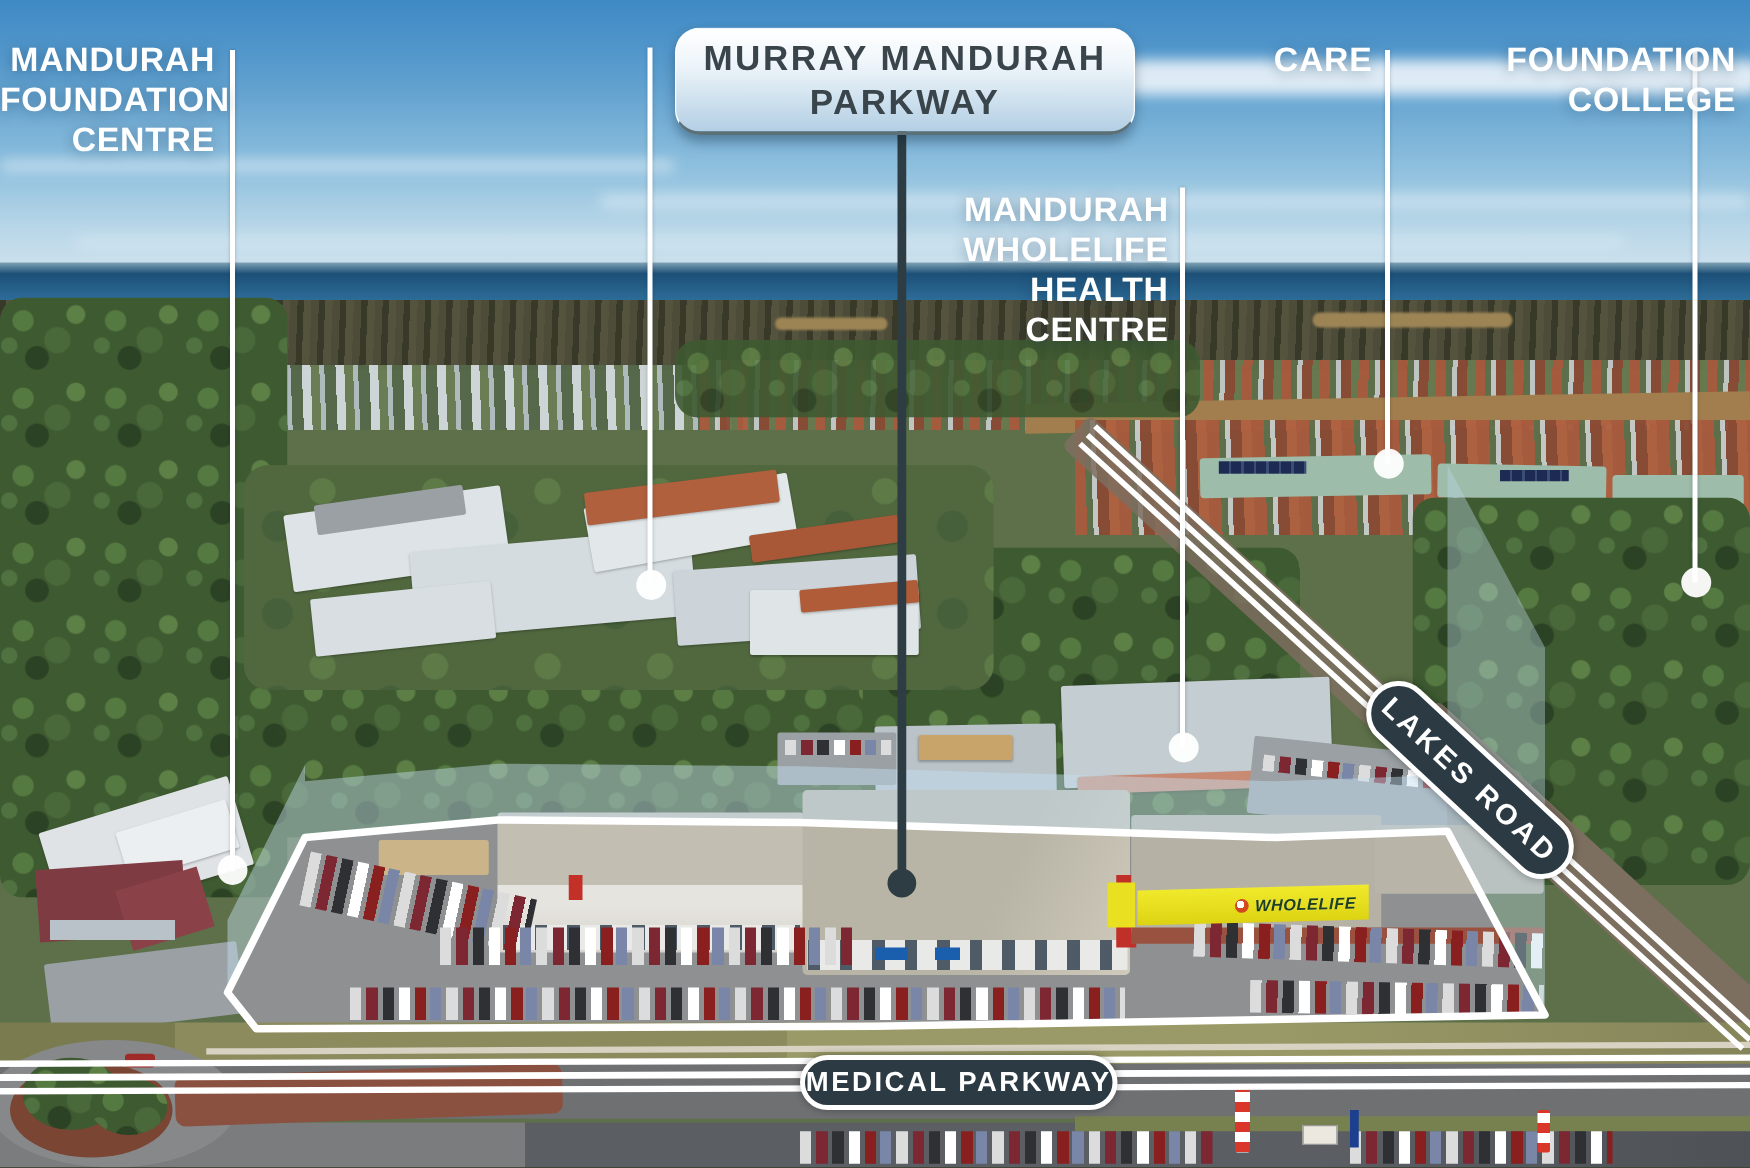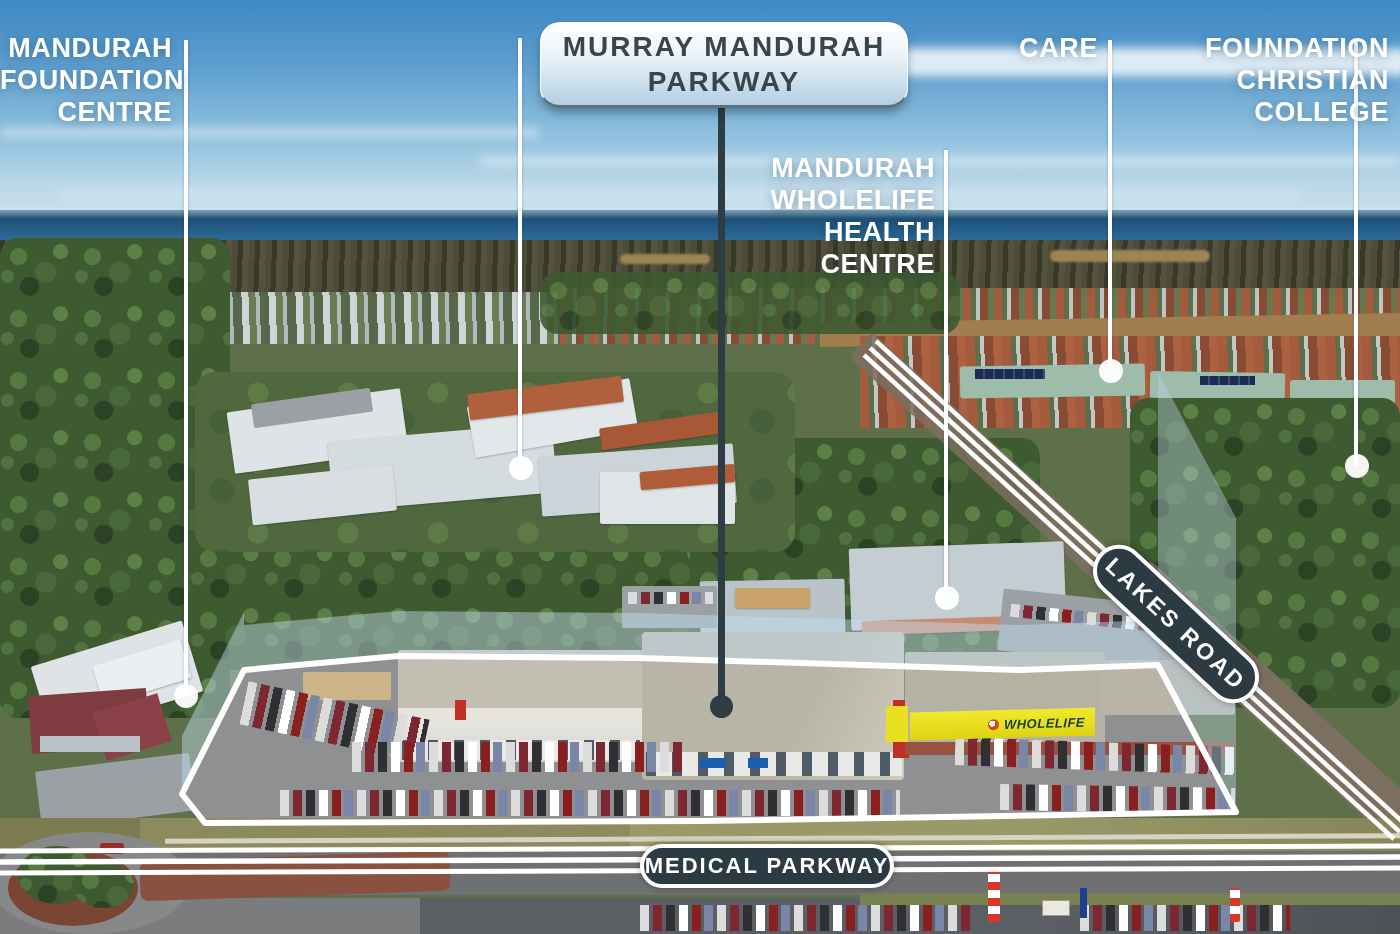--- a/index.html
+++ b/index.html
@@ -244,21 +244,20 @@
   </div>
   <div class="hero-pill">
     <div>MURRAY MANDURAH</div>
     <div>PARKWAY</div>
   </div>
   <div class="callout" style="left:850px;top:32px;width:248px">
     <div>CARE</div>
   </div>
   <div class="callout" style="left:1144px;top:32px;width:245px">
     <div>FOUNDATION</div>
-    <div>CHRISTIAN</div>
     <div>COLLEGE</div>
   </div>
   <div class="callout" style="left:690px;top:152px;width:245px">
     <div>MANDURAH</div>
     <div>WHOLELIFE</div>
     <div>HEALTH</div>
     <div>CENTRE</div>
   </div>
 
   <div class="road-pill lakes">

